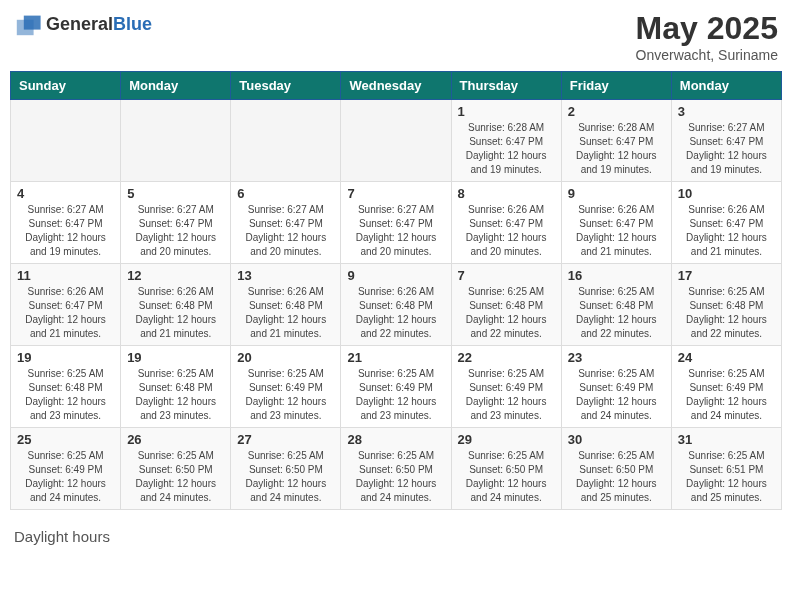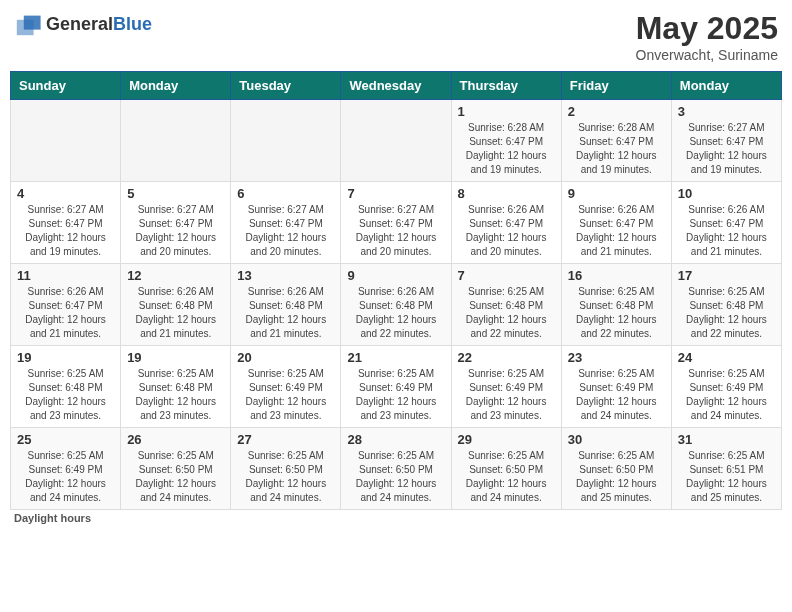--- a/index.html
+++ b/index.html
@@ -30,21 +30,21 @@
     .logo-text-blue {
       font-size: 18px;
       font-weight: bold;
       color: #2a6db5;
     }
     .logo-icon {
       width: 28px;
       height: 28px;
     }
     .title-block {
-      text-align: right;
+      text-align: left;
     }
     .main-title {
       font-size: 32px;
       font-weight: bold;
       color: #333;
     }
     .subtitle {
       font-size: 14px;
       color: #555;
     }
@@ -86,26 +86,25 @@
     .day-info {
       font-size: 10px;
       color: #444;
       line-height: 1.4;
       text-align: center;
     }
     .empty-cell {
       background-color: #f5f5f5 !important;
     }
     .footer {
-      margin-top: 2px;
-      font-size: 11px;
+      margin-top: 18px;
+      font-size: 15px;
       color: #555;
       text-align: left;
       padding-left: 4px;
-      font-weight: bold;
     }
   </style>
 </head>
 <body>
 
 <div class="header">
   <div class="logo">
     <svg class="logo-icon" viewBox="0 0 40 40" xmlns="http://www.w3.org/2000/svg">
       <polygon points="14,8 38,8 38,28 14,28" fill="#2a6db5" opacity="0.85"></polygon>
       <polygon points="4,14 28,14 28,36 4,36" fill="#2a6db5" opacity="0.5"></polygon>

